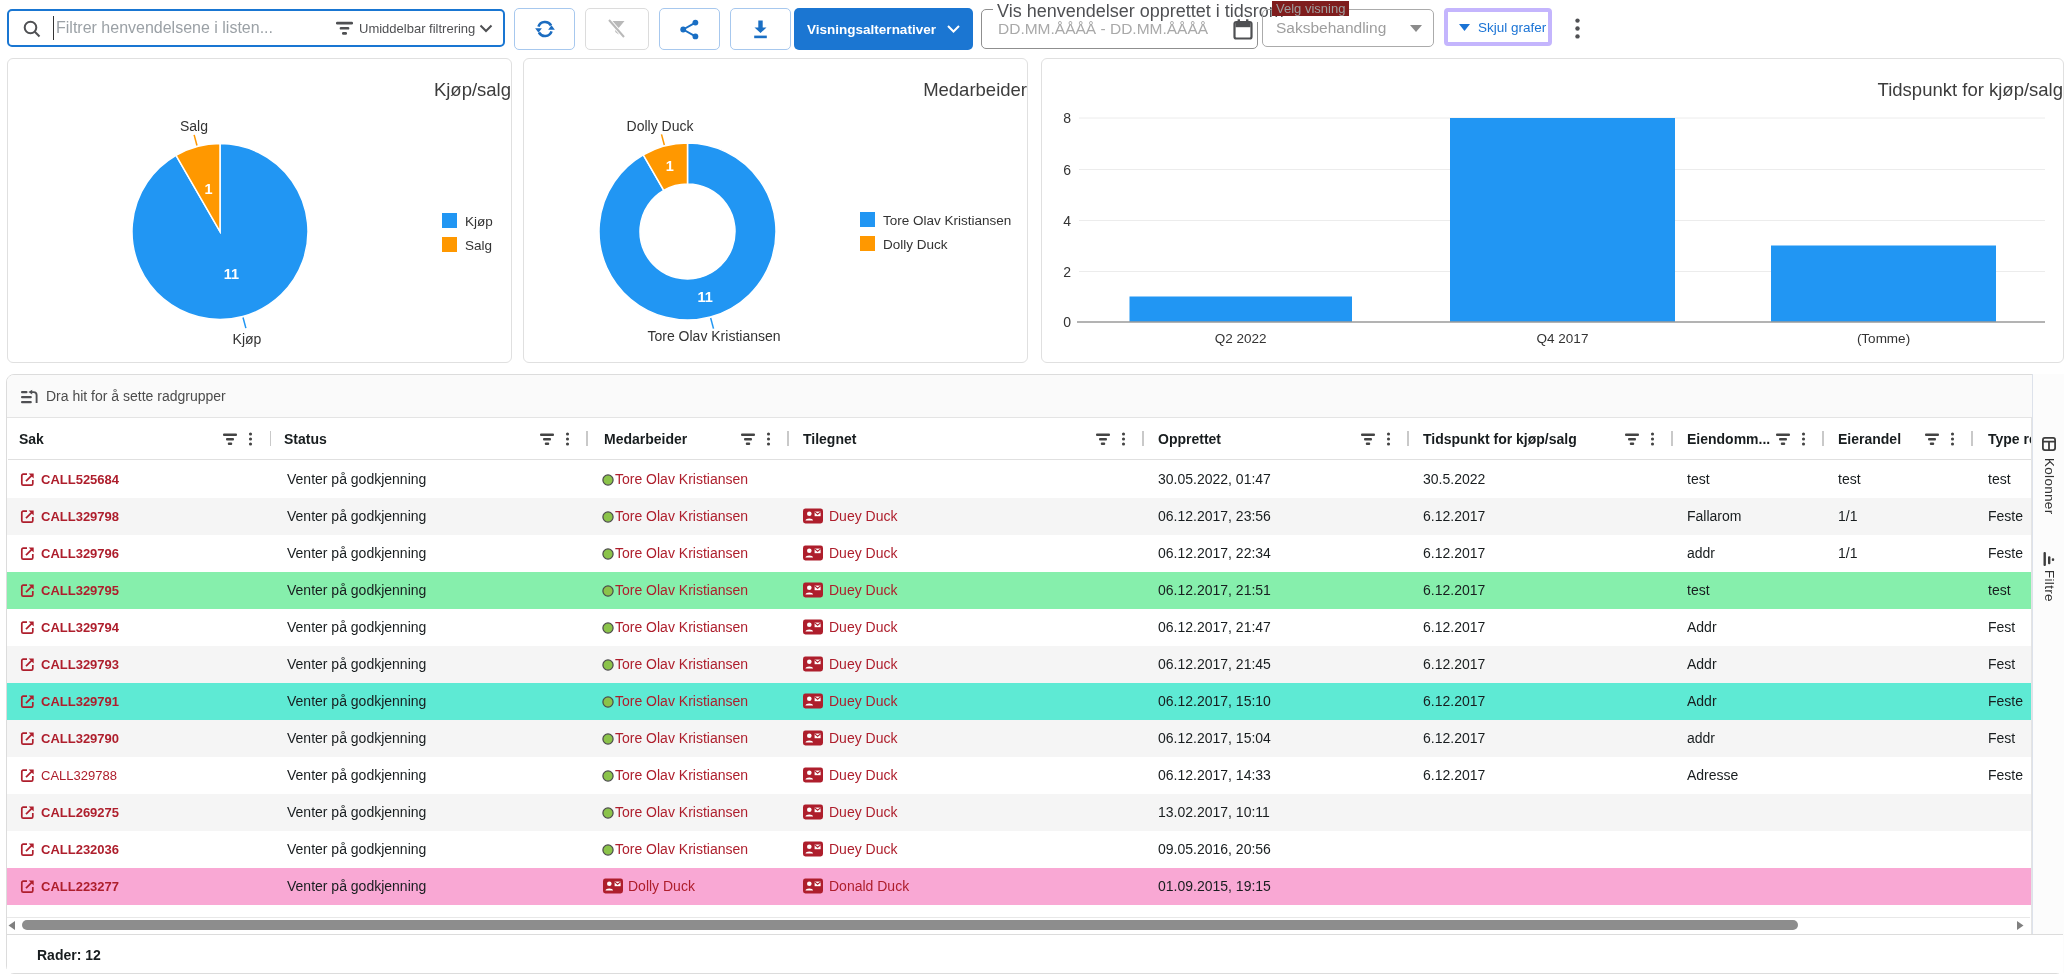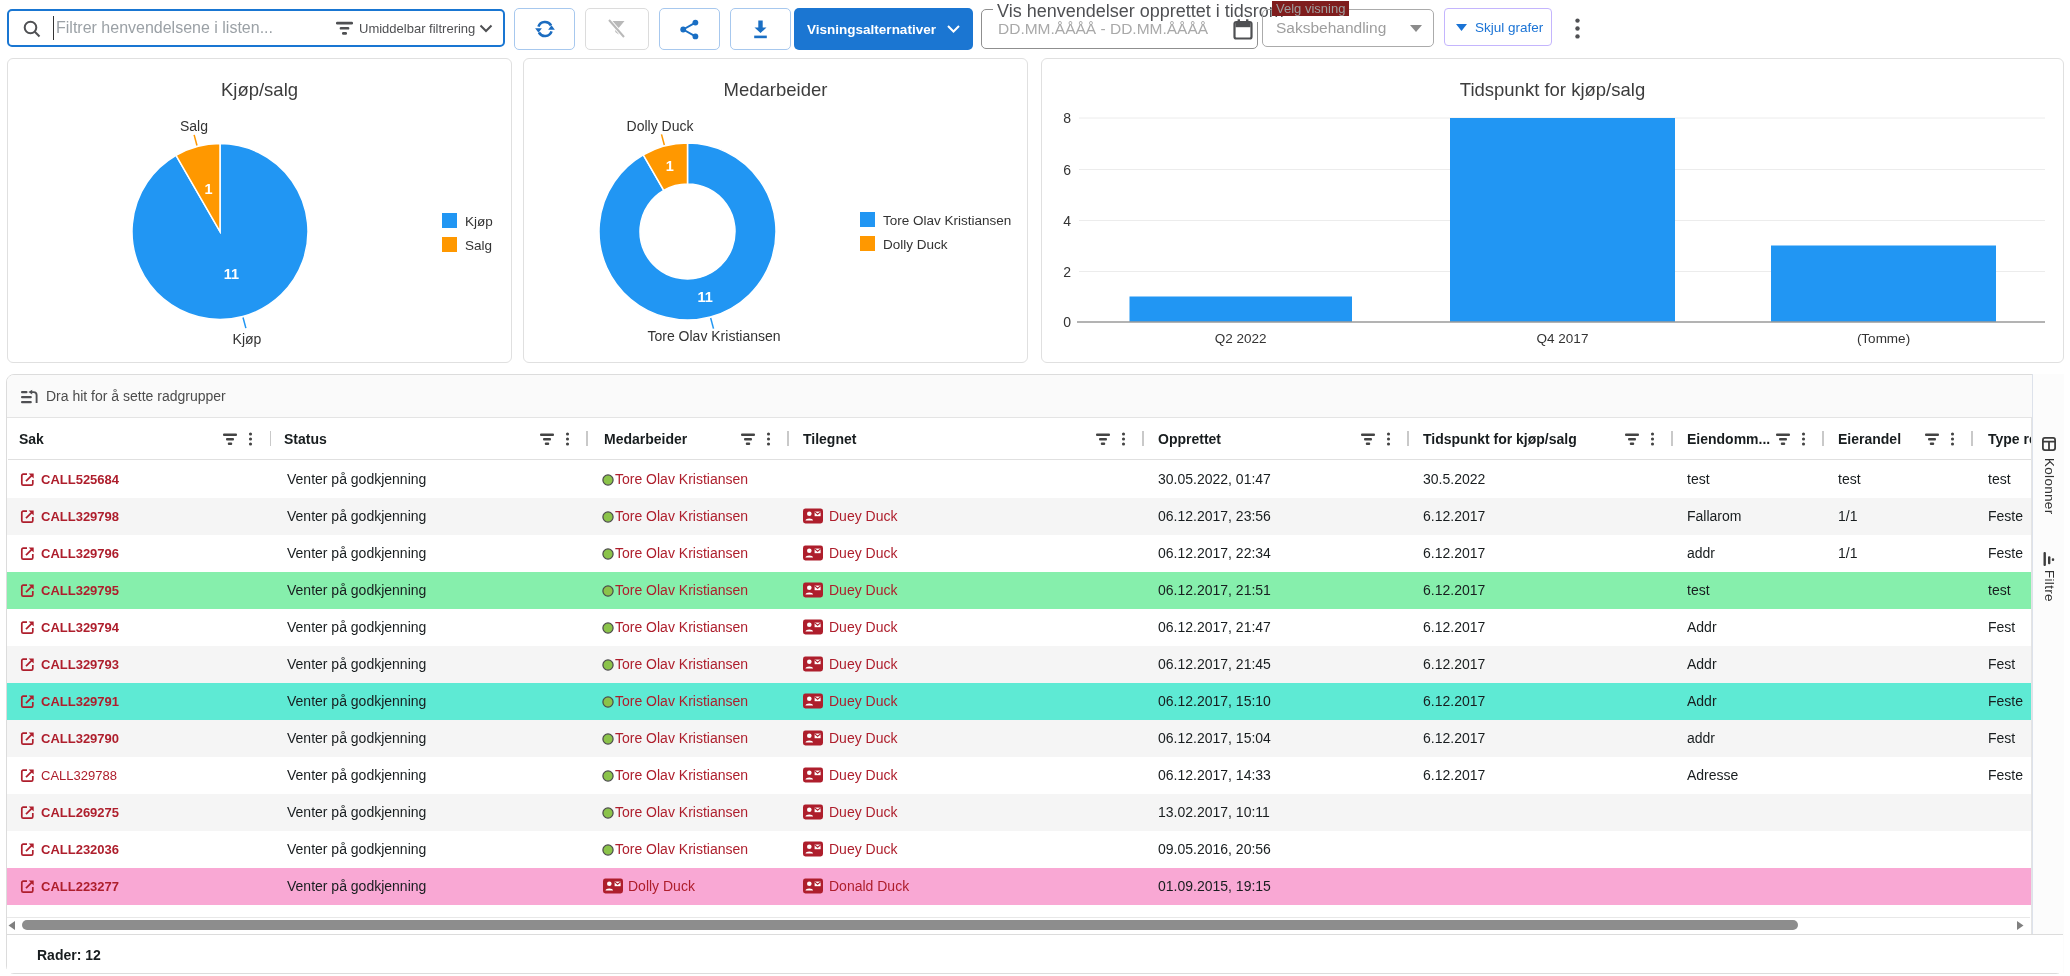--- a/index.html
+++ b/index.html
@@ -1,17 +1,17 @@
 <!DOCTYPE html>
 <html><head><meta charset="utf-8"><style>
 *{margin:0;padding:0;box-sizing:border-box}
 html,body{width:2070px;height:976px;background:#fff;font-family:"Liberation Sans",sans-serif;overflow:hidden;position:relative}
 .abs{position:absolute}
 .card{position:absolute;top:58px;height:305px;border:1px solid #e0e0e0;border-radius:6px;background:#fff}
-.ctitle{position:absolute;top:78px;width:100%;text-align:center;font-size:18.5px;color:#3c3c3c}
+.ctitle{position:absolute;top:78px;width:100%;text-align:right;font-size:18.5px;color:#3c3c3c}
 .btn{position:absolute;top:8px;height:42px;border-radius:5px;background:#fff;display:flex;align-items:center;justify-content:center}
 .bblue{border:1px solid #a7c8ee}
 .row{position:absolute;left:7px;width:2024px;height:37px;font-size:14px;color:#181d1f}
 .row .abs{top:0;line-height:37px;white-space:nowrap}
 .red{color:#ae1e2c}
 .hcell{position:absolute;top:0;line-height:43px;font-weight:bold;font-size:14px;color:#181d1f;white-space:nowrap}
 .vtab{writing-mode:vertical-lr;font-size:13.5px;color:#333;letter-spacing:0.3px}
 </style></head><body>
 
 <div class="abs" style="left:7px;top:9px;width:498px;height:38px;border:2px solid #1976d2;border-radius:5px">
@@ -80,21 +80,21 @@
 </div>
 
 <div class="abs" style="left:1262px;top:9px;width:172px;height:38px;border:1px solid #ababab;border-radius:5px">
   <div class="abs" style="left:9px;top:-9px;background:#7f1d1d;padding:0 4px;font-size:13px;color:#9e9e9e">Velg visning</div>
   <div class="abs" style="left:13px;top:9px;font-size:15.5px;color:#9e9e9e">Saksbehandling</div>
   <svg class="abs" style="left:147px;top:15px" width="12" height="7" viewBox="0 0 12 7">
       <path d="M0 0h12L6 7z" fill="#8b8b8b"></path>
     </svg>
 </div>
 
-<div class="abs" style="left:1444px;top:8px;width:108px;height:38px;border:1px solid #c4b5fd;border-radius:4px;display:flex;align-items:center;white-space:nowrap;overflow:hidden">
+<div class="abs" style="left:1444px;top:8px;width:108px;height:38px;border:4px solid #c4b5fd;border-radius:4px;display:flex;align-items:center;white-space:nowrap;overflow:hidden">
   <svg style="margin-left:11px;flex:none" width="11" height="7" viewBox="0 0 11 7">
       <path d="M0 0h11L5.5 7z" fill="#1a73d5"></path>
     </svg>
   <span style="margin-left:8px;font-size:13.5px;color:#1a73d5">Skjul grafer</span>
 </div>
 <svg class="abs" style="left:1575px;top:18px" width="5" height="21" viewBox="0 0 5 21">
     <circle cx="2.5" cy="2.6" r="2.2" fill="#4f5053"></circle>
     <circle cx="2.5" cy="10.5" r="2.2" fill="#4f5053"></circle>
     <circle cx="2.5" cy="18.4" r="2.2" fill="#4f5053"></circle>
   </svg>

